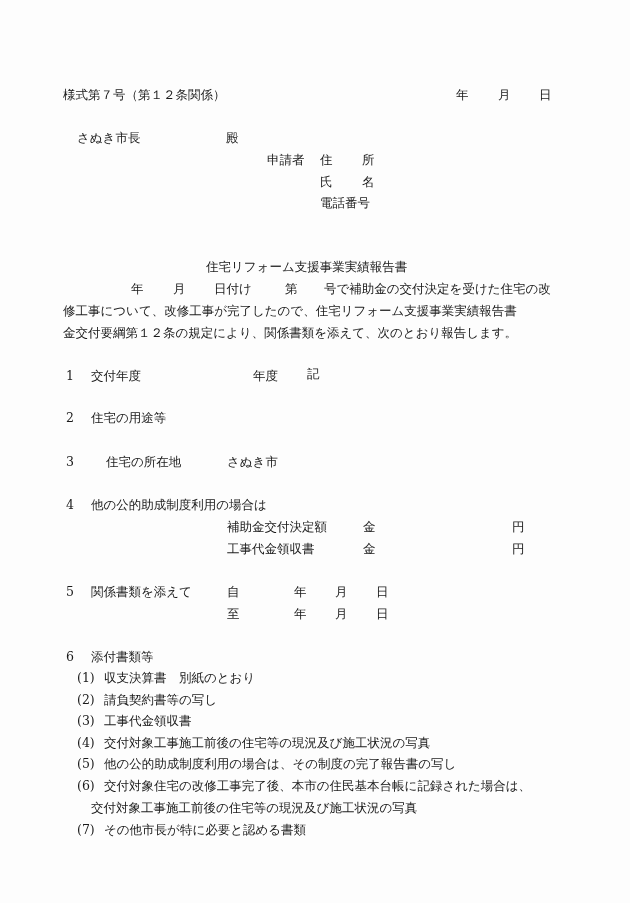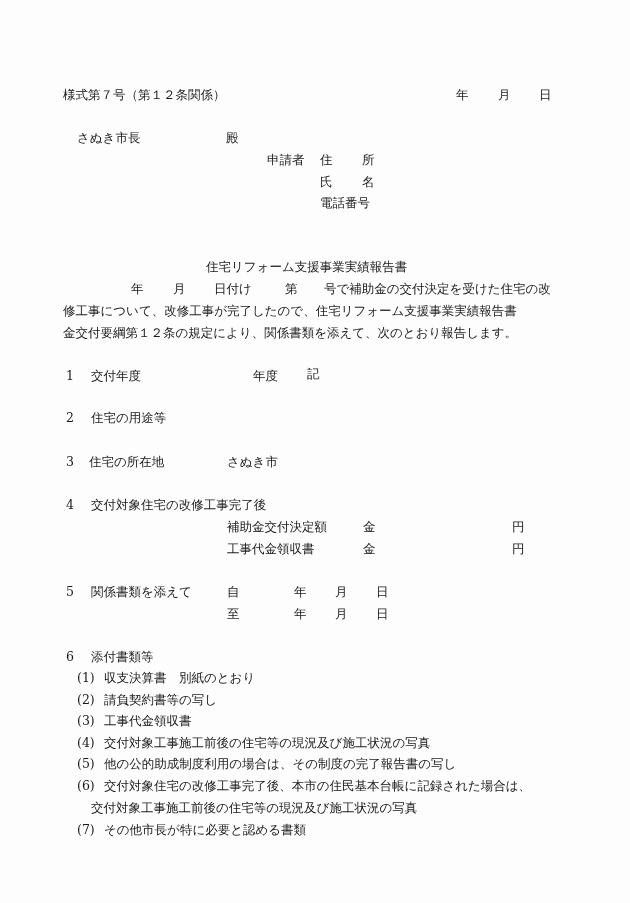--- a/index.html
+++ b/index.html
@@ -58,27 +58,27 @@
     <span class="c" style="left:253px;top:368px">年度</span>
   </div>
 
   <div>
     <span class="c" style="left:66px;top:410px">2</span>
     <span class="c" style="left:91px;top:410px">住宅の用途等</span>
   </div>
 
   <div>
     <span class="c" style="left:66px;top:454px">3</span>
-    <span class="c" style="left:89px;top:454px">住宅の所在地</span>
+    <span class="c" style="left:106px;top:454px">住宅の所在地</span>
     <span class="c" style="left:227px;top:454px">さぬき市</span>
   </div>
 
   <div>
     <span class="c" style="left:66px;top:497px">4</span>
-    <span class="c" style="left:91px;top:497px">交付対象住宅の改修工事完了後</span>
+    <span class="c" style="left:91px;top:497px">他の公的助成制度利用の場合は</span>
     <span class="c" style="left:227px;top:519px">補助金交付決定額</span>
     <span class="c" style="left:363px;top:519px">金</span>
     <span class="c" style="left:512px;top:519px">円</span>
     <span class="c" style="left:227px;top:541px">工事代金領収書</span>
     <span class="c" style="left:363px;top:541px">金</span>
     <span class="c" style="left:512px;top:541px">円</span>
   </div>
 
   <div>
     <span class="c" style="left:66px;top:584px">5</span>

